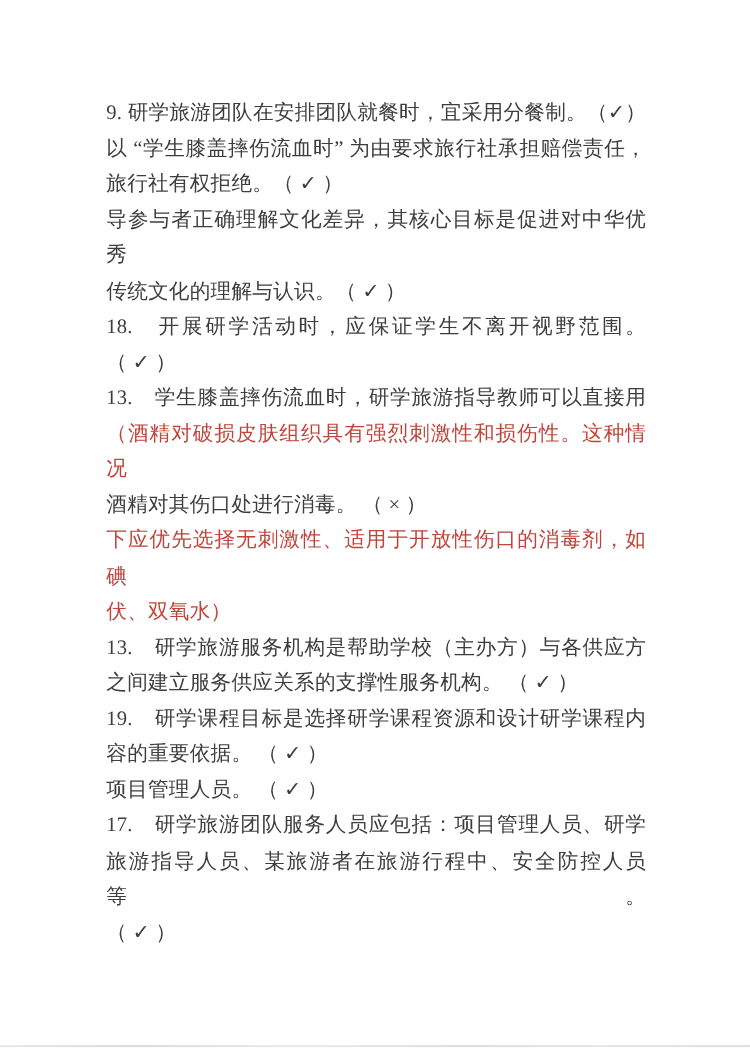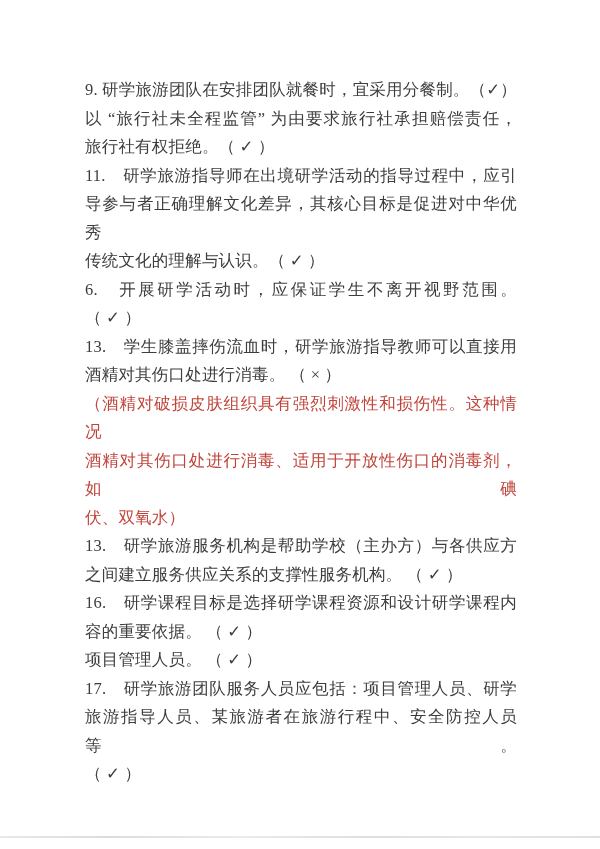--- a/index.html
+++ b/index.html
@@ -48,35 +48,34 @@
       #dadada 62%, #e4e4e4 80%, #dcdcdc 100%);
     opacity: 0.9;
   }
 </style>
 </head>
 <body>
 
 <div class="page">
   <div class="text-block">
     <div class="line j">9. 研学旅游团队在安排团队就餐时，宜采用分餐制。（✓）</div>
-    <div class="line j">以 “旅行社未全程监管” 为由要求旅行社承担赔偿责任，</div>
+    <div class="line j">以 “学生膝盖摔伤流血时” 为由要求旅行社承担赔偿责任，</div>
     <div class="line">旅行社有权拒绝。（ ✓ ）</div>
-    <div class="line j">11.　研学旅游指导师在出境研学活动的指导过程中，应引</div>
     <div class="line j">导参与者正确理解文化差异，其核心目标是促进对中华优秀</div>
     <div class="line">传统文化的理解与认识。（ ✓ ）</div>
-    <div class="line j">6.　开展研学活动时，应保证学生不离开视野范围。</div>
+    <div class="line j">18.　开展研学活动时，应保证学生不离开视野范围。</div>
     <div class="line">（ ✓ ）</div>
     <div class="line j">13.　学生膝盖摔伤流血时，研学旅游指导教师可以直接用</div>
+    <div class="line j red">（酒精对破损皮肤组织具有强烈刺激性和损伤性。这种情况</div>
     <div class="line">酒精对其伤口处进行消毒。 （ × ）</div>
-    <div class="line j red">（酒精对破损皮肤组织具有强烈刺激性和损伤性。这种情况</div>
-    <div class="line j red">酒精对其伤口处进行消毒、适用于开放性伤口的消毒剂，如碘</div>
+    <div class="line j red">下应优先选择无刺激性、适用于开放性伤口的消毒剂，如碘</div>
     <div class="line red">伏、双氧水）</div>
     <div class="line j">13.　研学旅游服务机构是帮助学校（主办方）与各供应方</div>
     <div class="line">之间建立服务供应关系的支撑性服务机构。 （ ✓ ）</div>
-    <div class="line j">16.　研学课程目标是选择研学课程资源和设计研学课程内</div>
+    <div class="line j">19.　研学课程目标是选择研学课程资源和设计研学课程内</div>
     <div class="line">容的重要依据。 （ ✓ ）</div>
     <div class="line">项目管理人员。 （ ✓ ）</div>
     <div class="line j">17.　研学旅游团队服务人员应包括：项目管理人员、研学</div>
     <div class="line j">旅游指导人员、某旅游者在旅游行程中、安全防控人员等。</div>
     <div class="line">（ ✓ ）</div>
   </div>
   <div class="bottom-edge"></div>
 </div>
 
 </body></html>

